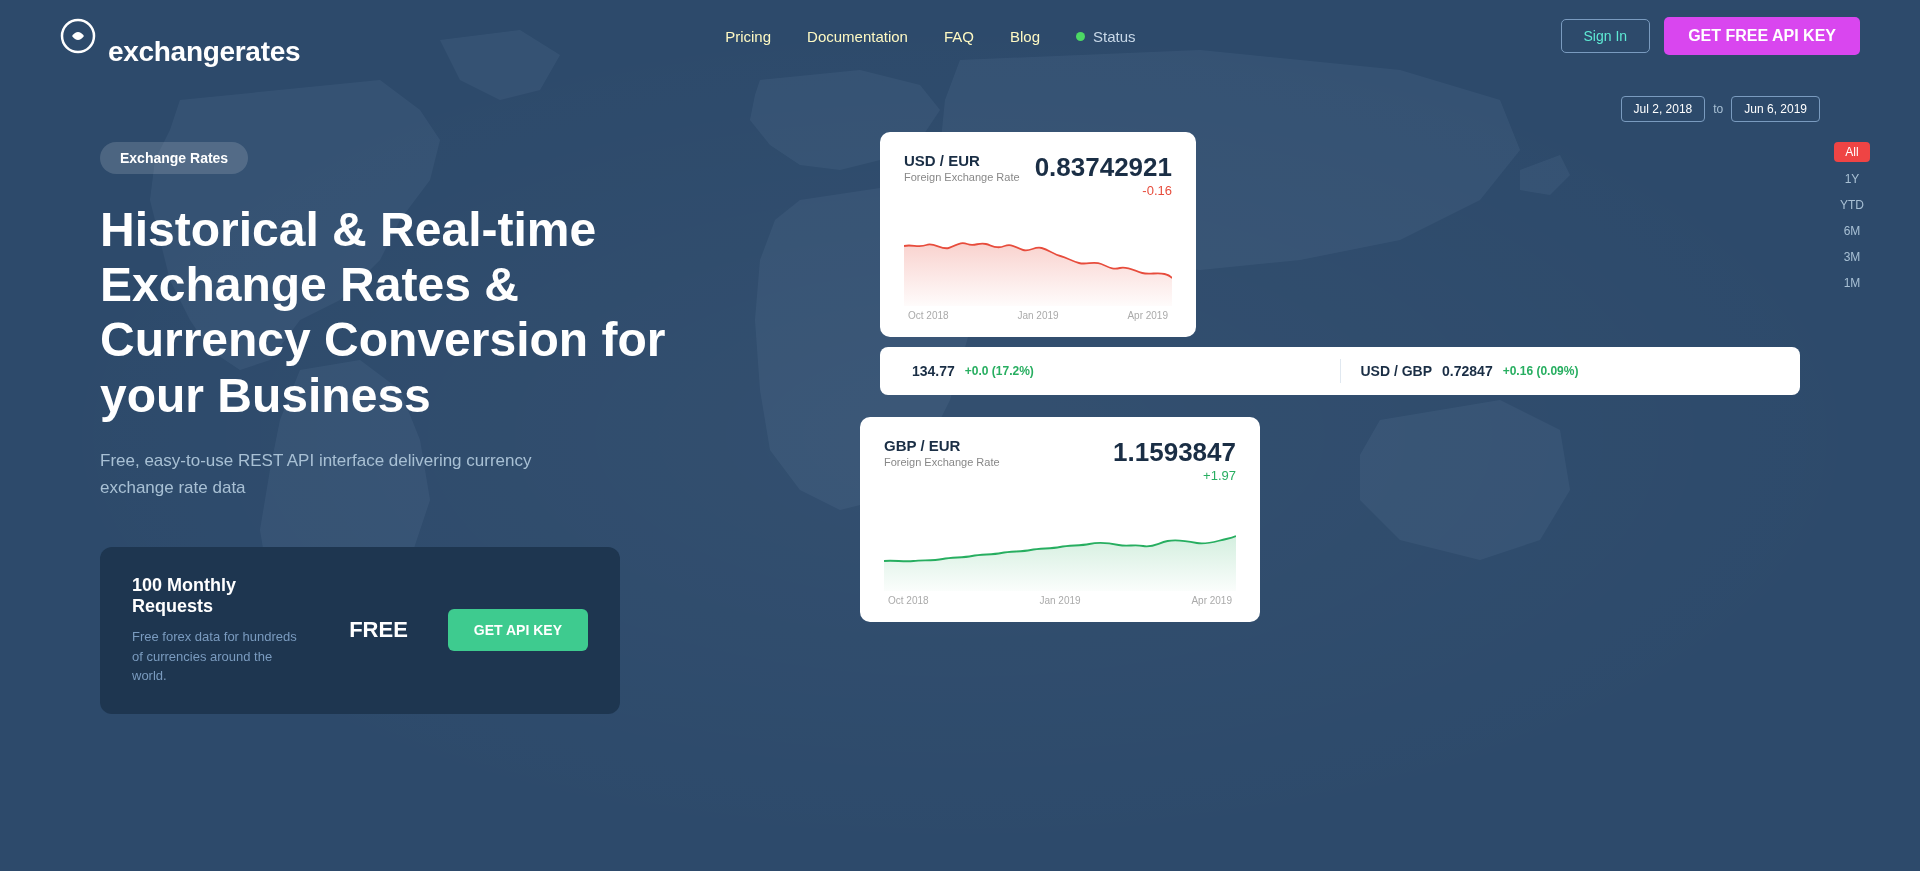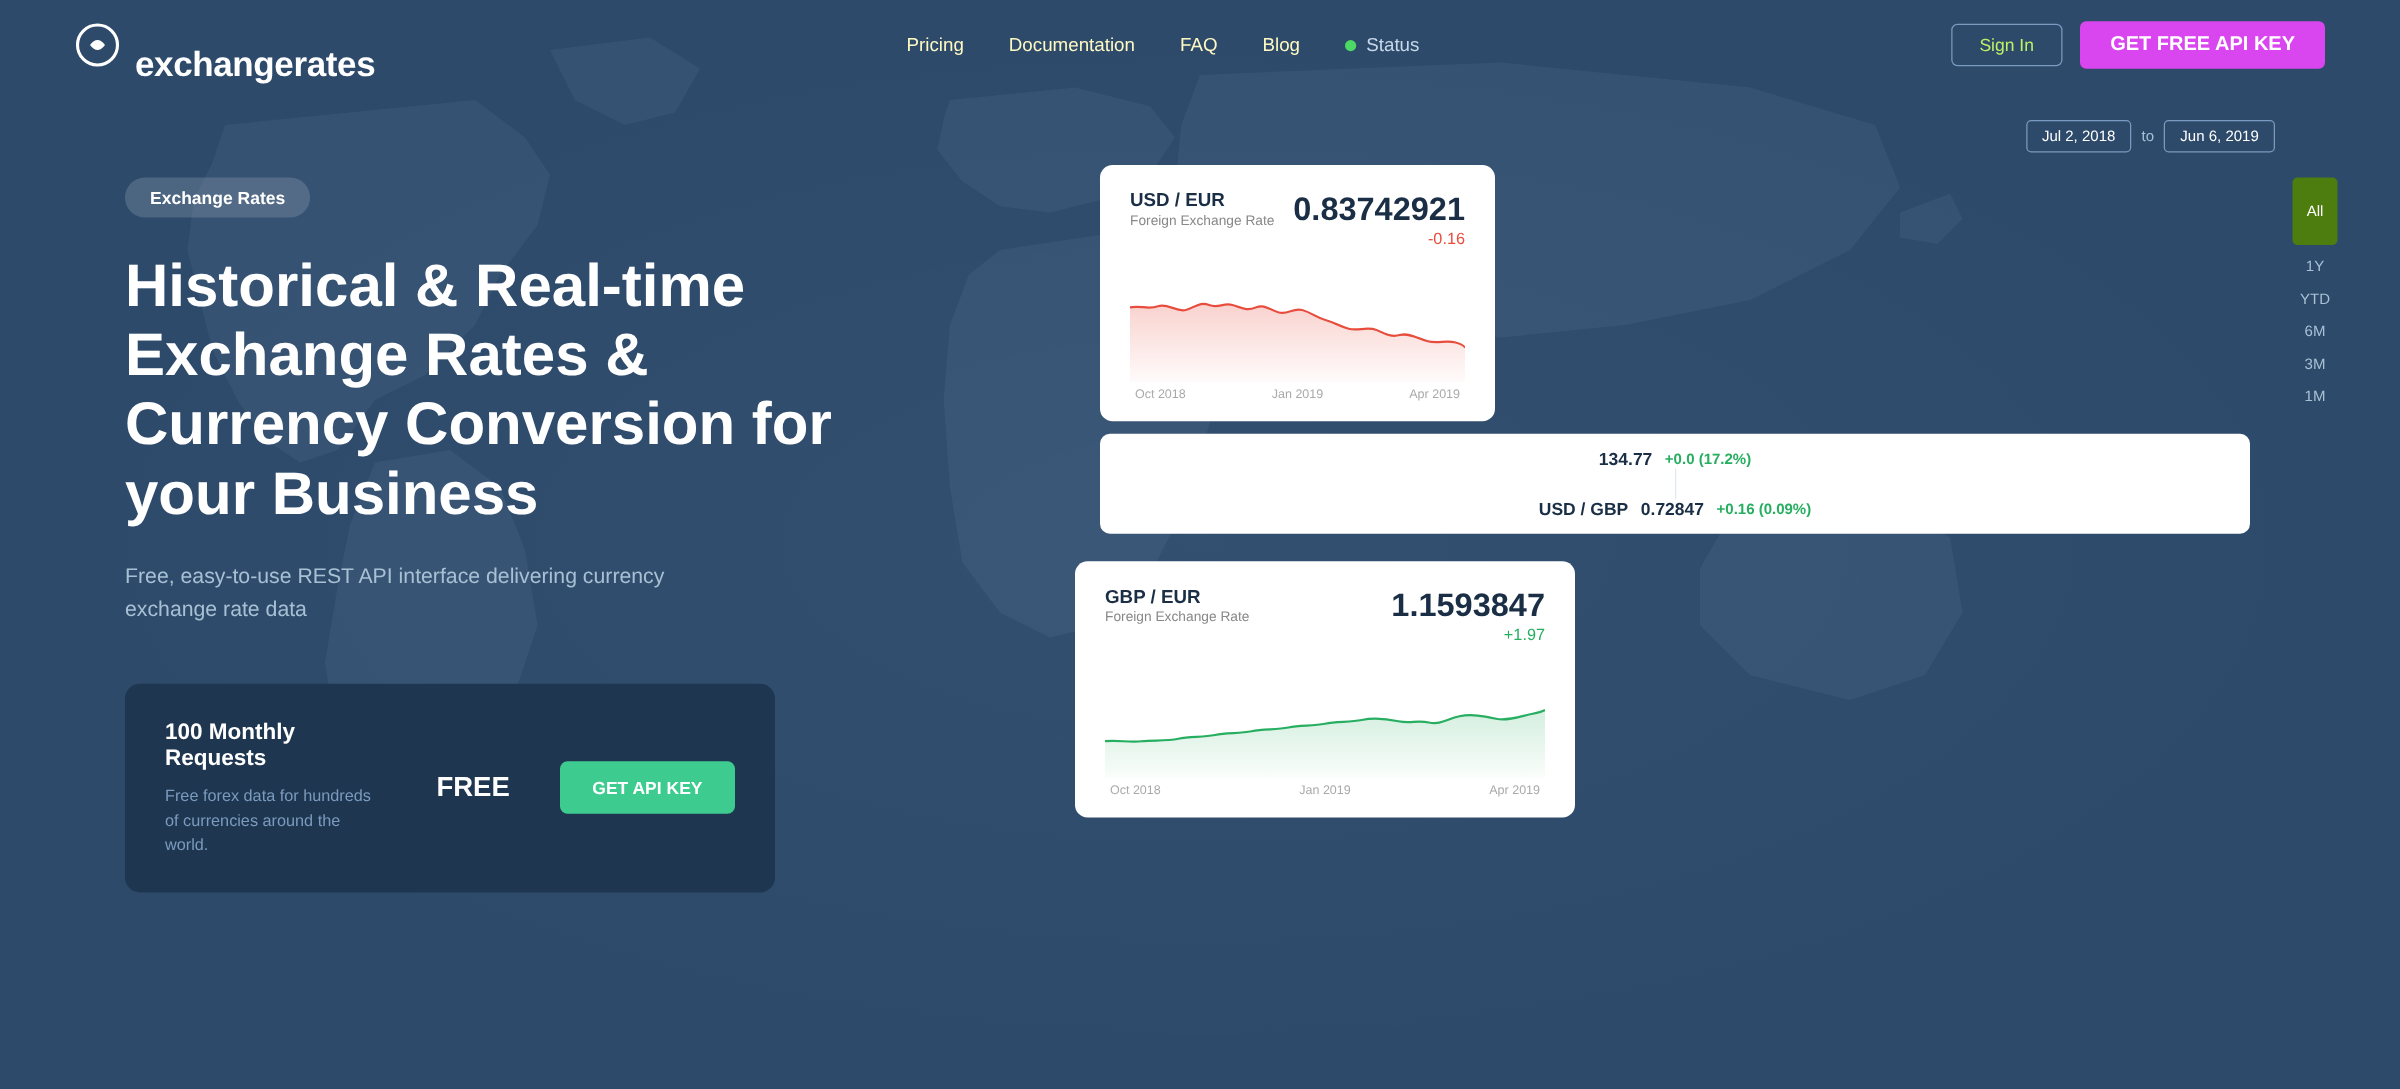--- a/index.html
+++ b/index.html
@@ -89,21 +89,21 @@
       display: inline-block;
     }
     .nav-right {
       display: flex;
       align-items: center;
       gap: 14px;
     }
     .btn-signin {
       border: 1.5px solid #7a9bbf;
       background: transparent;
-      color: #bef264;
+      color: #5eead4;
       padding: 8px 22px;
       border-radius: 5px;
       font-size: 14px;
       cursor: pointer;
     }
     .btn-get-api {
       background: #d946ef;
       color: #fff;
       padding: 10px 24px;
       border-radius: 5px;
@@ -276,21 +276,20 @@
 
     
     .ticker-bar {
       display: flex;
       align-items: center;
       background: #fff;
       border-radius: 8px;
       padding: 12px 32px;
       margin: 10px 20px 10px 20px;
       gap: 0;
-      flex-direction: column;
     }
     .ticker-item {
       flex: 1;
       display: flex;
       align-items: center;
       gap: 10px;
       font-size: 14px;
       color: #1a2e45;
       font-weight: 600;
     }
@@ -328,24 +327,24 @@
       gap: 8px;
     }
     .time-filter {
       font-size: 12px;
       color: #a8c0d4;
       cursor: pointer;
       padding: 2px 6px;
       text-align: center;
     }
     .time-filter.active {
-      background: #4d7c0f;
+      background: #ef4444;
       color: #fff;
       border-radius: 4px;
-      padding: 20px 8px;
+      padding: 3px 8px;
     }
   </style>
 </head>
 <body>
 
 <div class="world-map-bg">
   <svg class="map-svg" viewBox="0 0 1920 871" preserveAspectRatio="xMidYMid slice" xmlns="http://www.w3.org/2000/svg">
 
     <g fill="rgba(180,210,240,0.35)" stroke="none">
 

